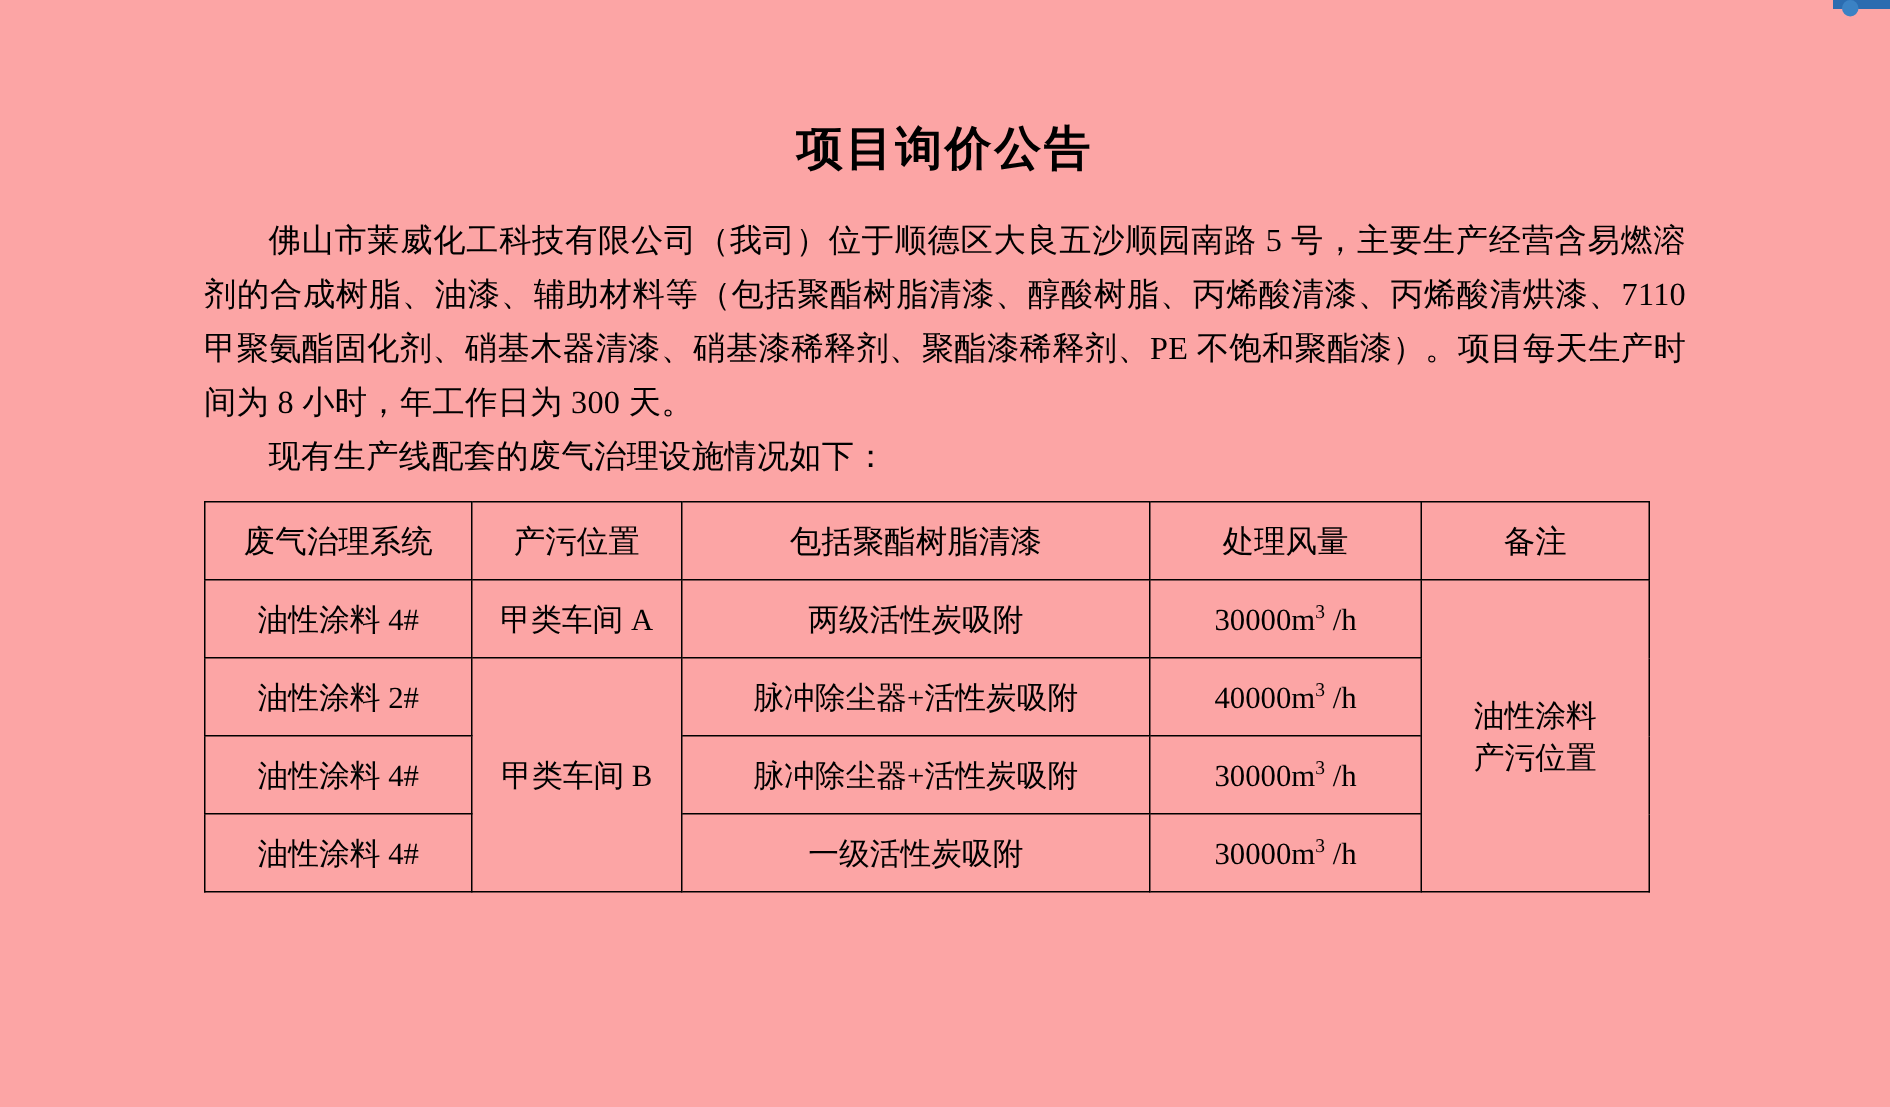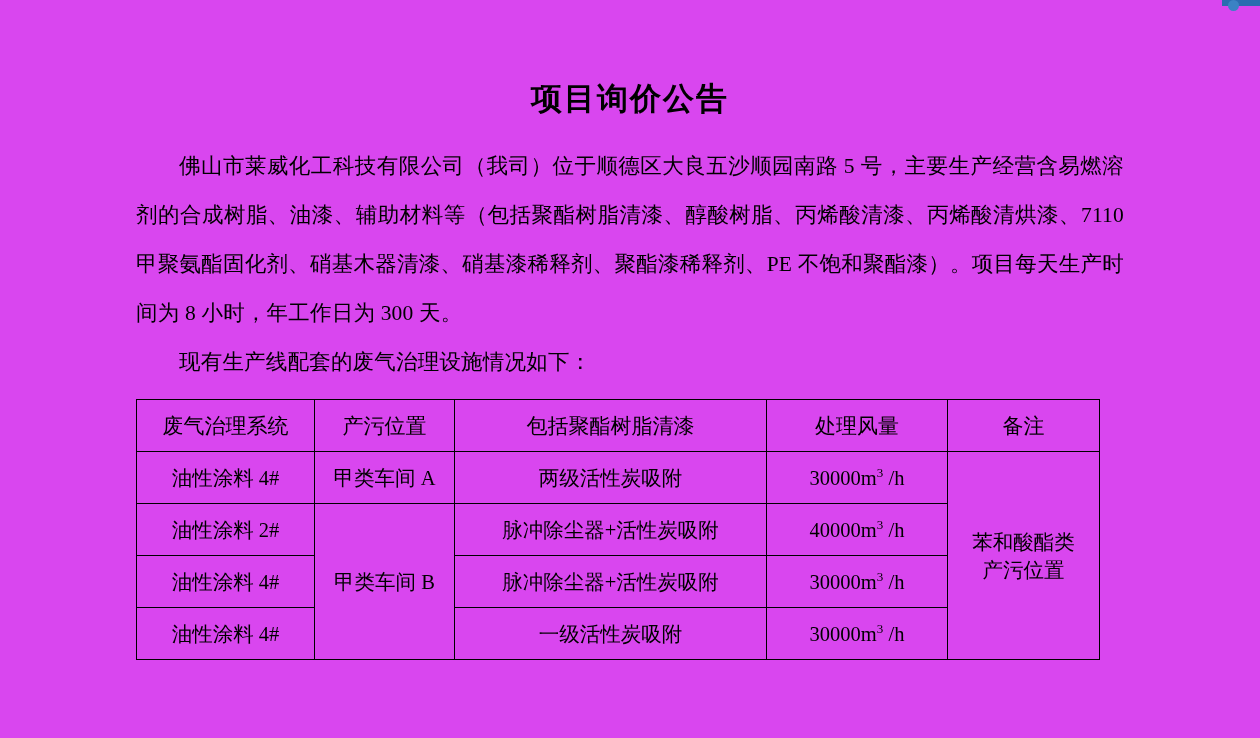--- a/index.html
+++ b/index.html
@@ -14,21 +14,21 @@
     font-family: "Liberation Serif", "DejaVu Serif", serif;
     color: #000000;
     position: relative;
   }
   .page {
     position: absolute;
     left: 0;
     top: 0;
     width: 1260px;
     height: 738px;
-    background: #d946ef;
+    background: #fca5a5;
     box-sizing: border-box;
   }
   
   .top-chrome {
     position: absolute;
     top: 0;
     left: 1222px;
     width: 38px;
     height: 6px;
     background: #2b6cb0;
@@ -52,21 +52,21 @@
     text-align: center;
     font-size: 31px;
     font-weight: bold;
     letter-spacing: 2px;
     margin-top: 78px;
     margin-bottom: 22px;
     font-family: "Liberation Serif", "DejaVu Serif", serif;
   }
   p.body-para {
     font-size: 21.5px;
-    line-height: 49px;
+    line-height: 36px;
     margin: 0 0 0 0;
     text-align: justify;
     text-justify: inter-ideograph;
     text-indent: 2em;
     letter-spacing: 0.2px;
   }
   p.body-para.p2 {
     margin-top: 0px;
   }
   p.body-para.p3 {
@@ -137,21 +137,21 @@
           <th>备注</th>
         </tr>
       </thead>
       <tbody>
         <tr>
           <td>油性涂料 4#</td>
           <td>甲类车间 A</td>
           <td>两级活性炭吸附</td>
           <td class="nowrap"><span>30000m</span><sup class="unit">3</sup><span> /h</span></td>
           <td rowspan="4">
-            <div>苯和酸酯类</div>
+            <div>油性涂料</div>
             <div>产污位置</div>
           </td>
         </tr>
         <tr>
           <td>油性涂料 2#</td>
           <td rowspan="3">甲类车间 B</td>
           <td>脉冲除尘器+活性炭吸附</td>
           <td class="nowrap"><span>40000m</span><sup class="unit">3</sup><span> /h</span></td>
         </tr>
         <tr>

